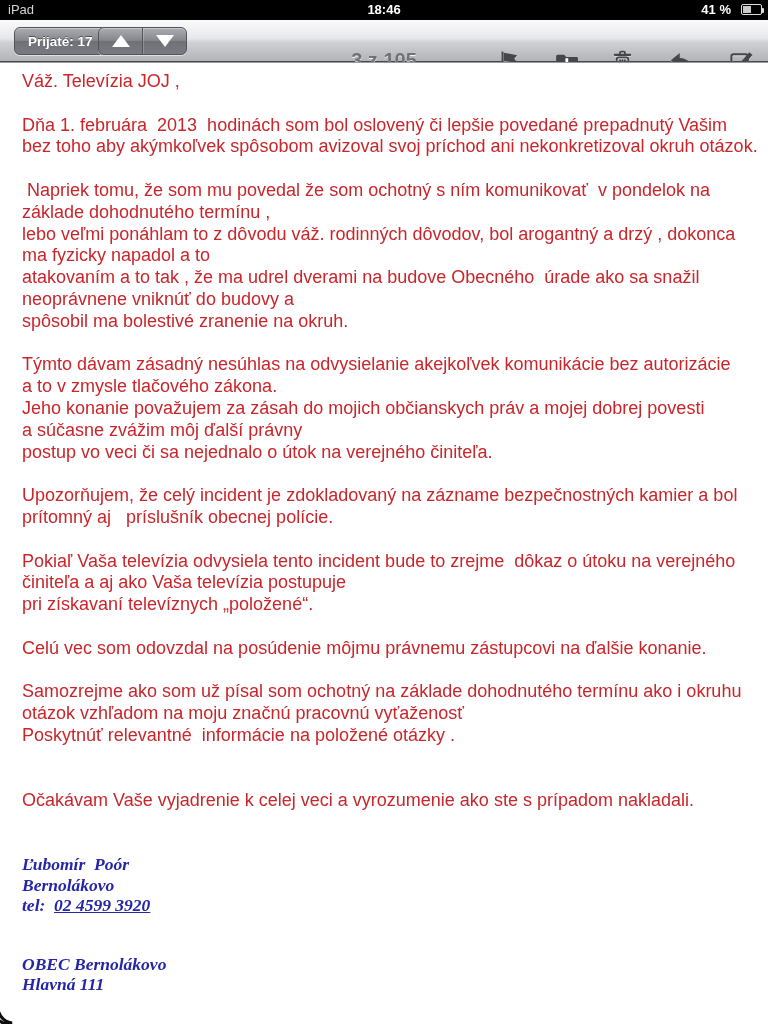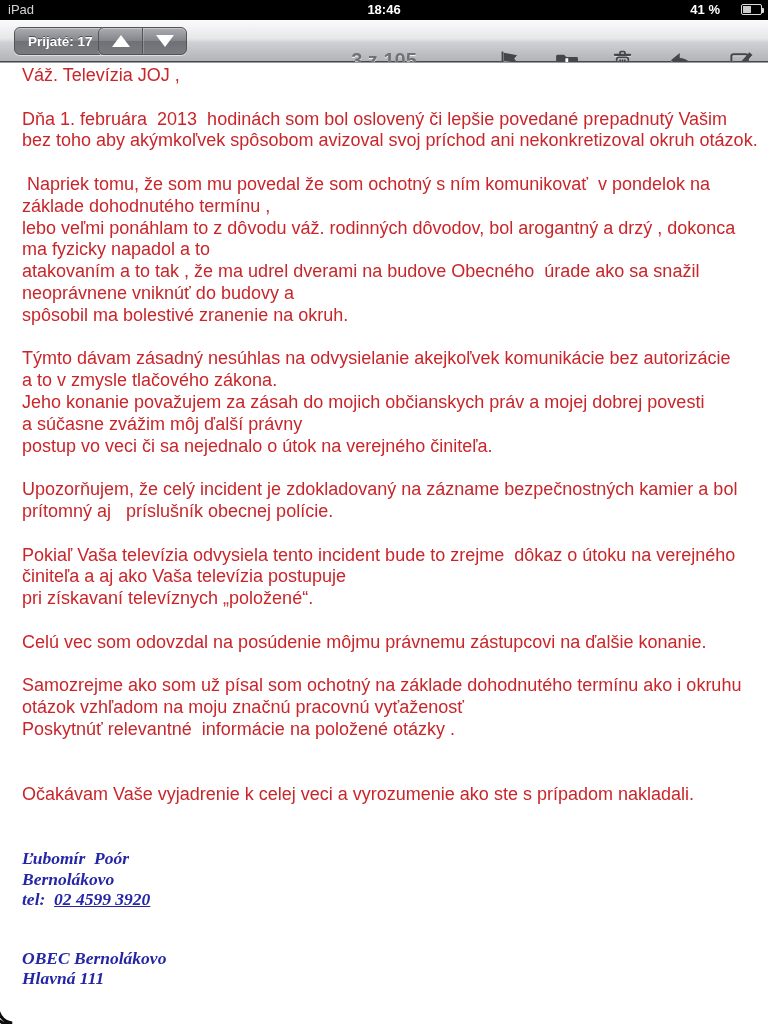--- a/index.html
+++ b/index.html
@@ -6,21 +6,21 @@
   html,body { width:768px; height:1024px; overflow:hidden; background:#fff;
               font-family:"Liberation Sans","DejaVu Sans",sans-serif; }
   .screen { position:relative; width:768px; height:1024px; }
 
   
   .statusbar { position:absolute; top:0; left:0; width:768px; height:20px;
                background:#000; color:#e8e8e8; font-size:13px; }
   .sb-device { position:absolute; left:8px; top:2px; color:#d4d4d4; }
   .sb-time   { position:absolute; left:0; right:0; top:2px; text-align:center;
                color:#fff; font-weight:bold; }
-  .sb-right  { position:absolute; right:6px; top:2px; display:flex; align-items:center; gap:21px; }
+  .sb-right  { position:absolute; right:6px; top:2px; display:flex; align-items:center; gap:10px; }
   .sb-batt-label { color:#fff; font-weight:bold; }
   .batt { position:relative; width:21px; height:11px; border:1px solid #dcdcdc;
           border-radius:2px; background:#000; }
   .batt-fill { position:absolute; left:1px; top:1px; bottom:1px; width:40%;
                background:#c9c9c9; }
   .batt-nub { position:absolute; right:-3px; top:3px; width:2px; height:5px;
               background:#dcdcdc; border-radius:0 1px 1px 0; }
 
   
   .toolbar { position:absolute; top:20px; left:0; width:768px; height:42px;
@@ -49,21 +49,21 @@
   .tb-icon svg { display:block; }
   .ic-flag    { left:491px; }
   .ic-folder  { left:549px; }
   .ic-trash   { left:605px; }
   .ic-reply   { left:664px; }
   .ic-compose { left:724px; }
 
   
   .content { position:absolute; top:62px; left:0; width:768px; height:962px;
              background:#fff; border-top:1px solid #9b9b9f;
-             padding:2px 6px 0 22px; overflow:hidden; }
+             padding:8px 6px 0 22px; overflow:hidden; }
   .bodyline { white-space:pre; font-size:18px; line-height:21.8px; min-height:21.8px;
               color:#c9262b; }
   .signature { margin-top:42px; font-family:"Liberation Serif","DejaVu Serif",serif;
                font-style:italic; font-weight:bold; font-size:17.5px; color:#2526a6; }
   .sigline { white-space:pre; line-height:20.5px; min-height:20.5px; }
   .sig-tel a { color:#2526a6; }
   .sig-org { margin-top:38px; }
   .scribble { position:absolute; left:-3px; bottom:-2px; }
 </style>
 </head>

